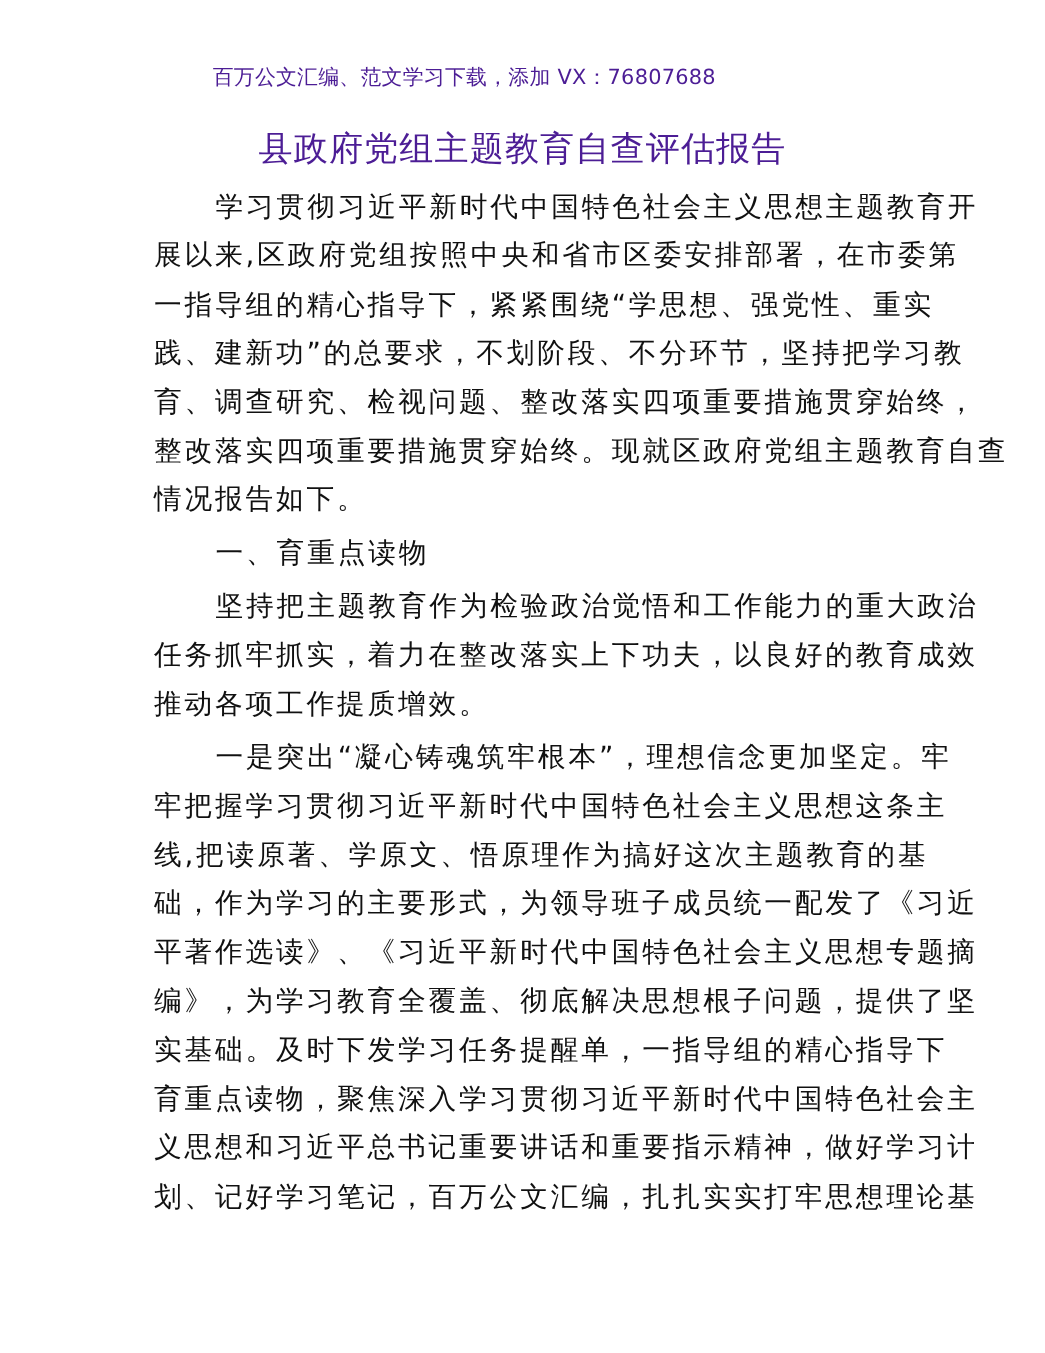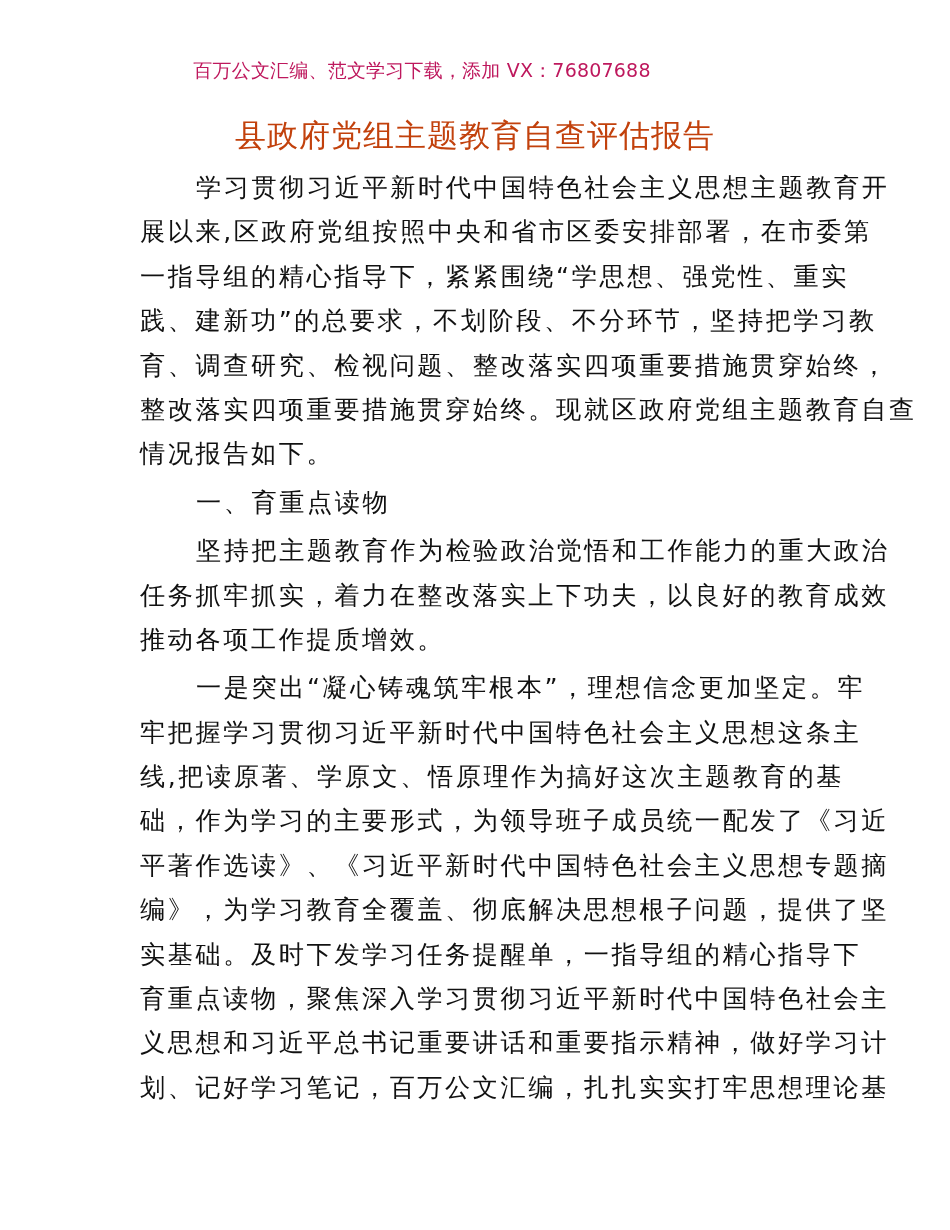--- a/index.html
+++ b/index.html
@@ -1,21 +1,21 @@
 <!DOCTYPE html>
 <html><head>
   <meta charset="utf-8">
   <style>
     html, body { margin: 0; padding: 0; background: #ffffff; }
     body { width: 950px; height: 1230px; position: relative; overflow: hidden;
            font-family: "DejaVu Sans", "Liberation Sans", sans-serif; color: #111111; }
     .watermark { position: absolute; top: 57px; left: 0; width: 844px; text-align: center;
-                 font-size: 19px; color: #be185d; letter-spacing: 0.2px; line-height: 26px; }
+                 font-size: 19px; color: #4c1d95; letter-spacing: 0.2px; line-height: 26px; }
     .title { position: absolute; top: 113px; left: 0; width: 950px; text-align: center;
-             font-size: 31px; line-height: 44px; color: #c2410c; letter-spacing: 1px; }
+             font-size: 31px; line-height: 44px; color: #4c1d95; letter-spacing: 1px; }
     .body-text { position: absolute; left: 140px; top: 166px; width: 672px; }
     .line { height: 44.4px; line-height: 44.4px; font-size: 25.2px; white-space: nowrap;
             letter-spacing: 2.55px; text-align: justify; text-align-last: justify; }
     .line.indent { padding-left: 56px; }
     .line.last { text-align-last: left; }
     .gap { height: 4px; }
   </style>
 </head>
 <body>
 

